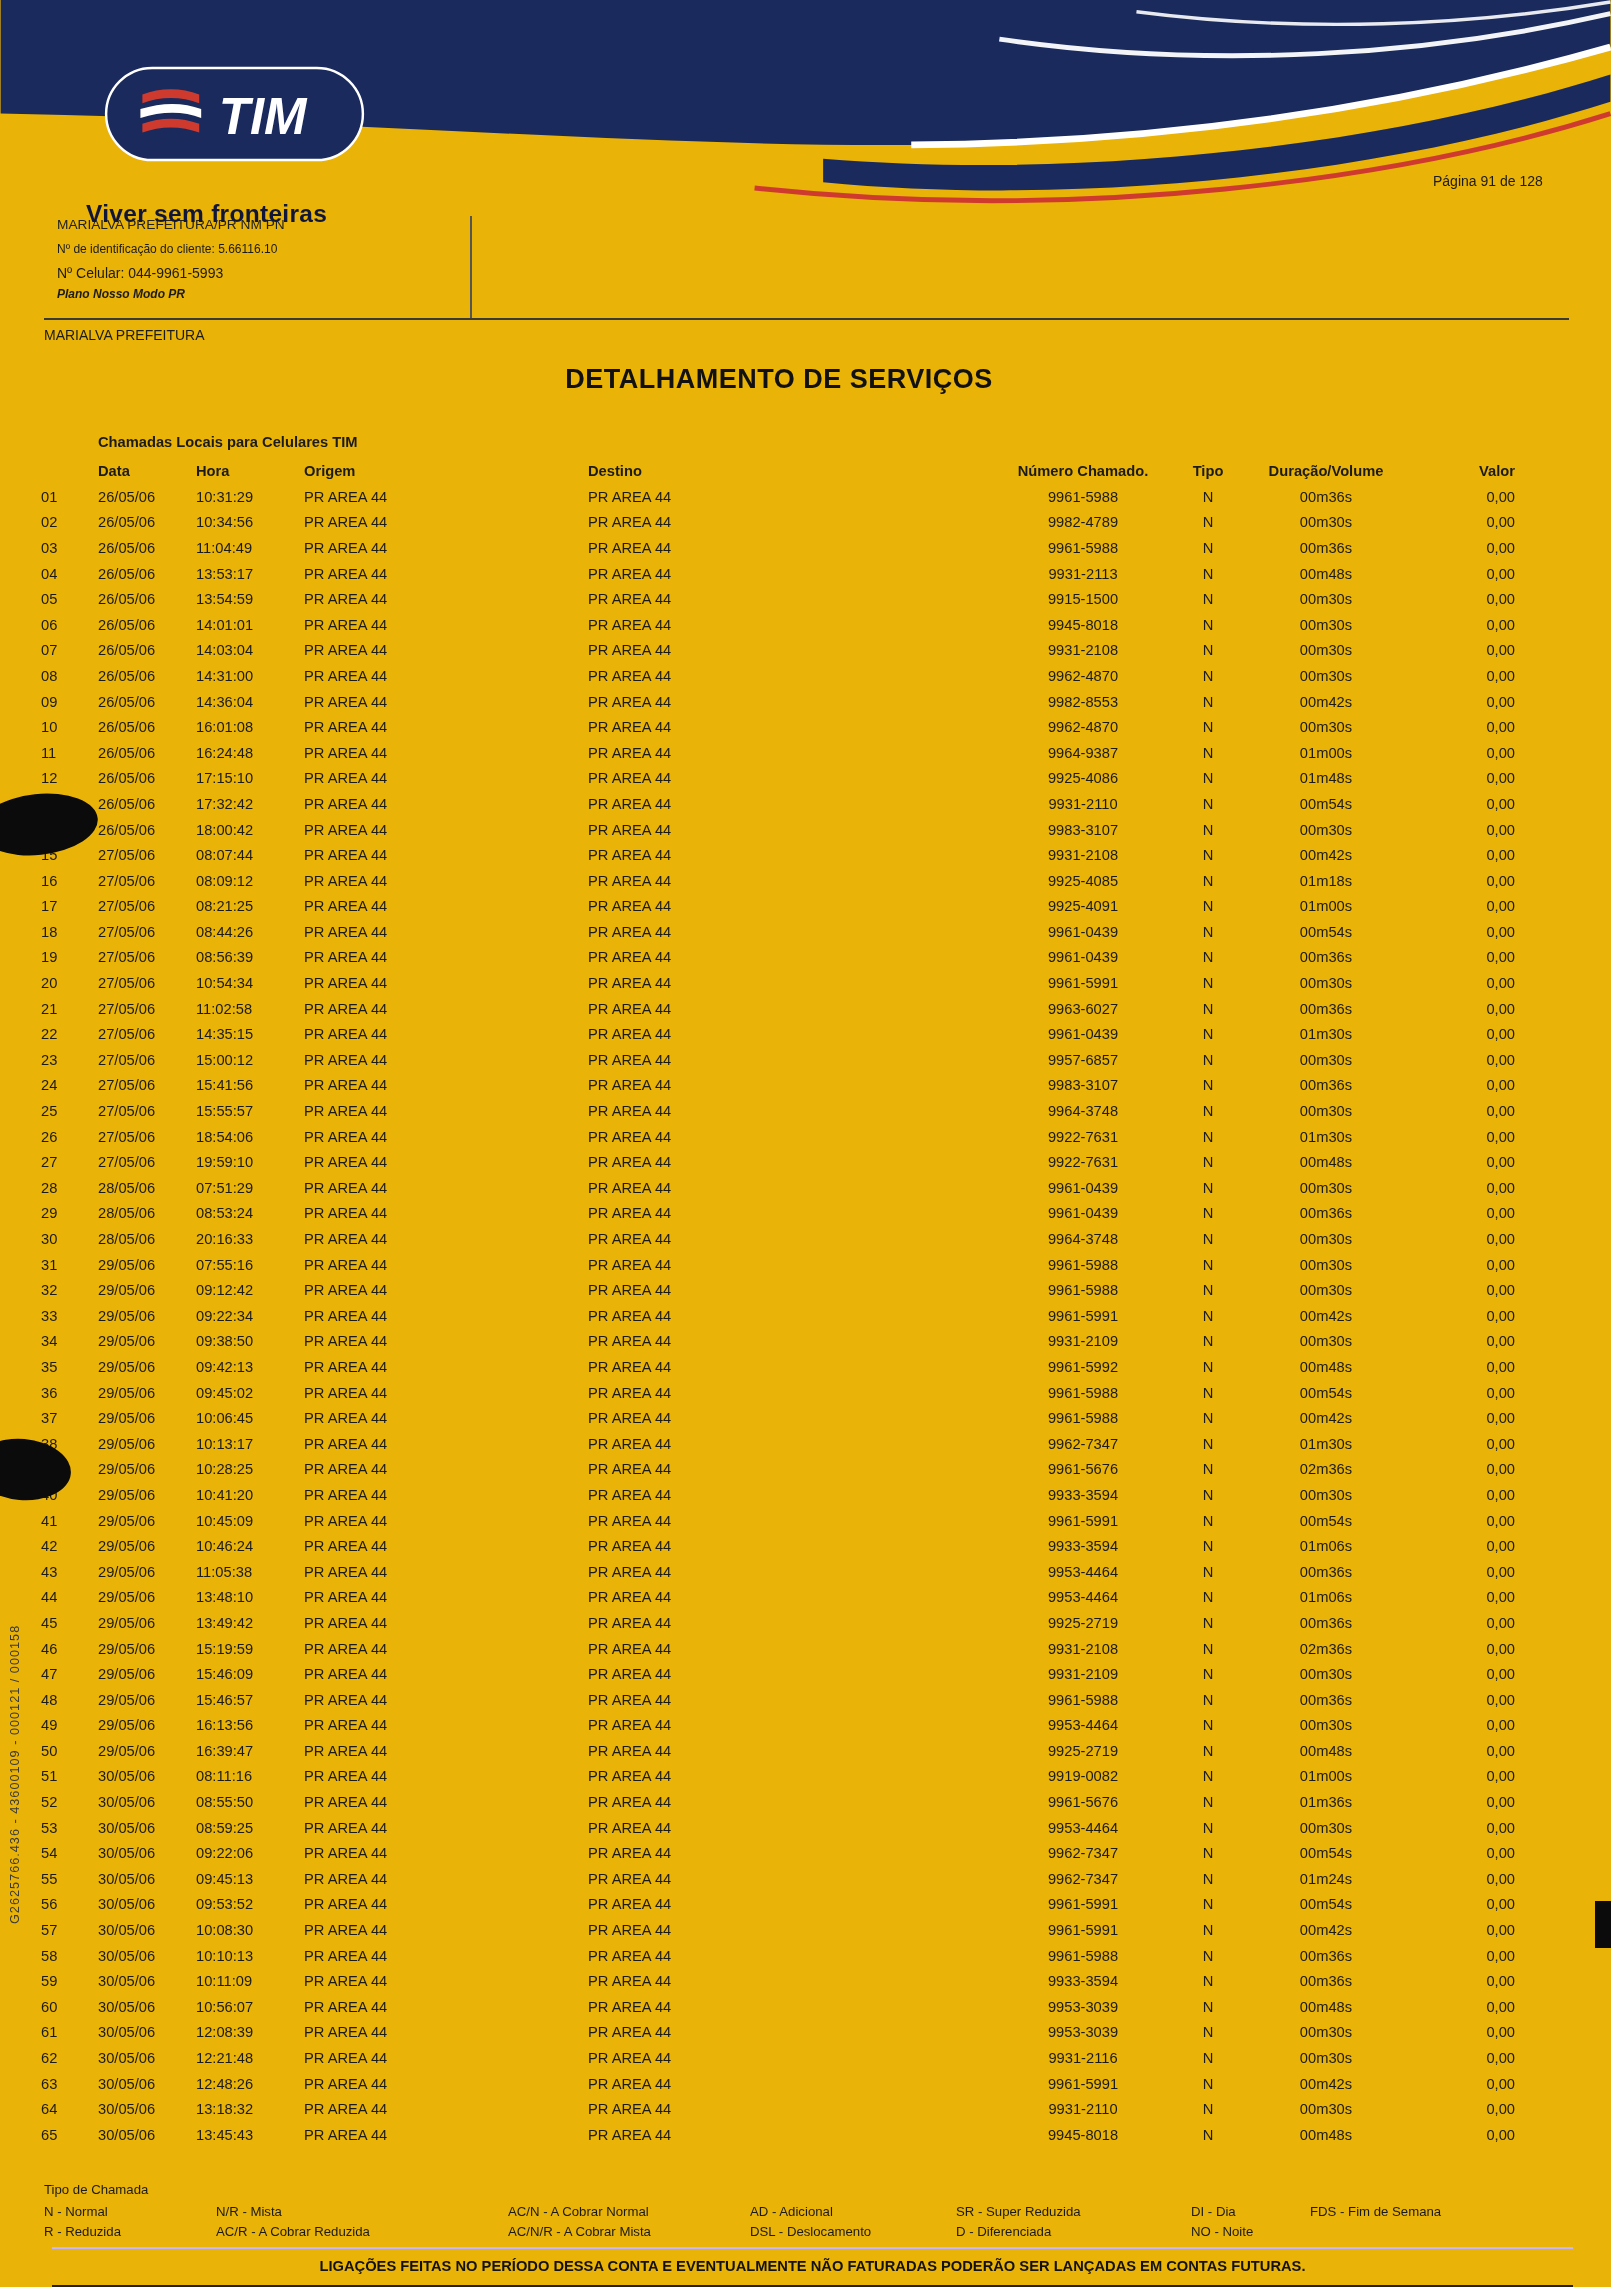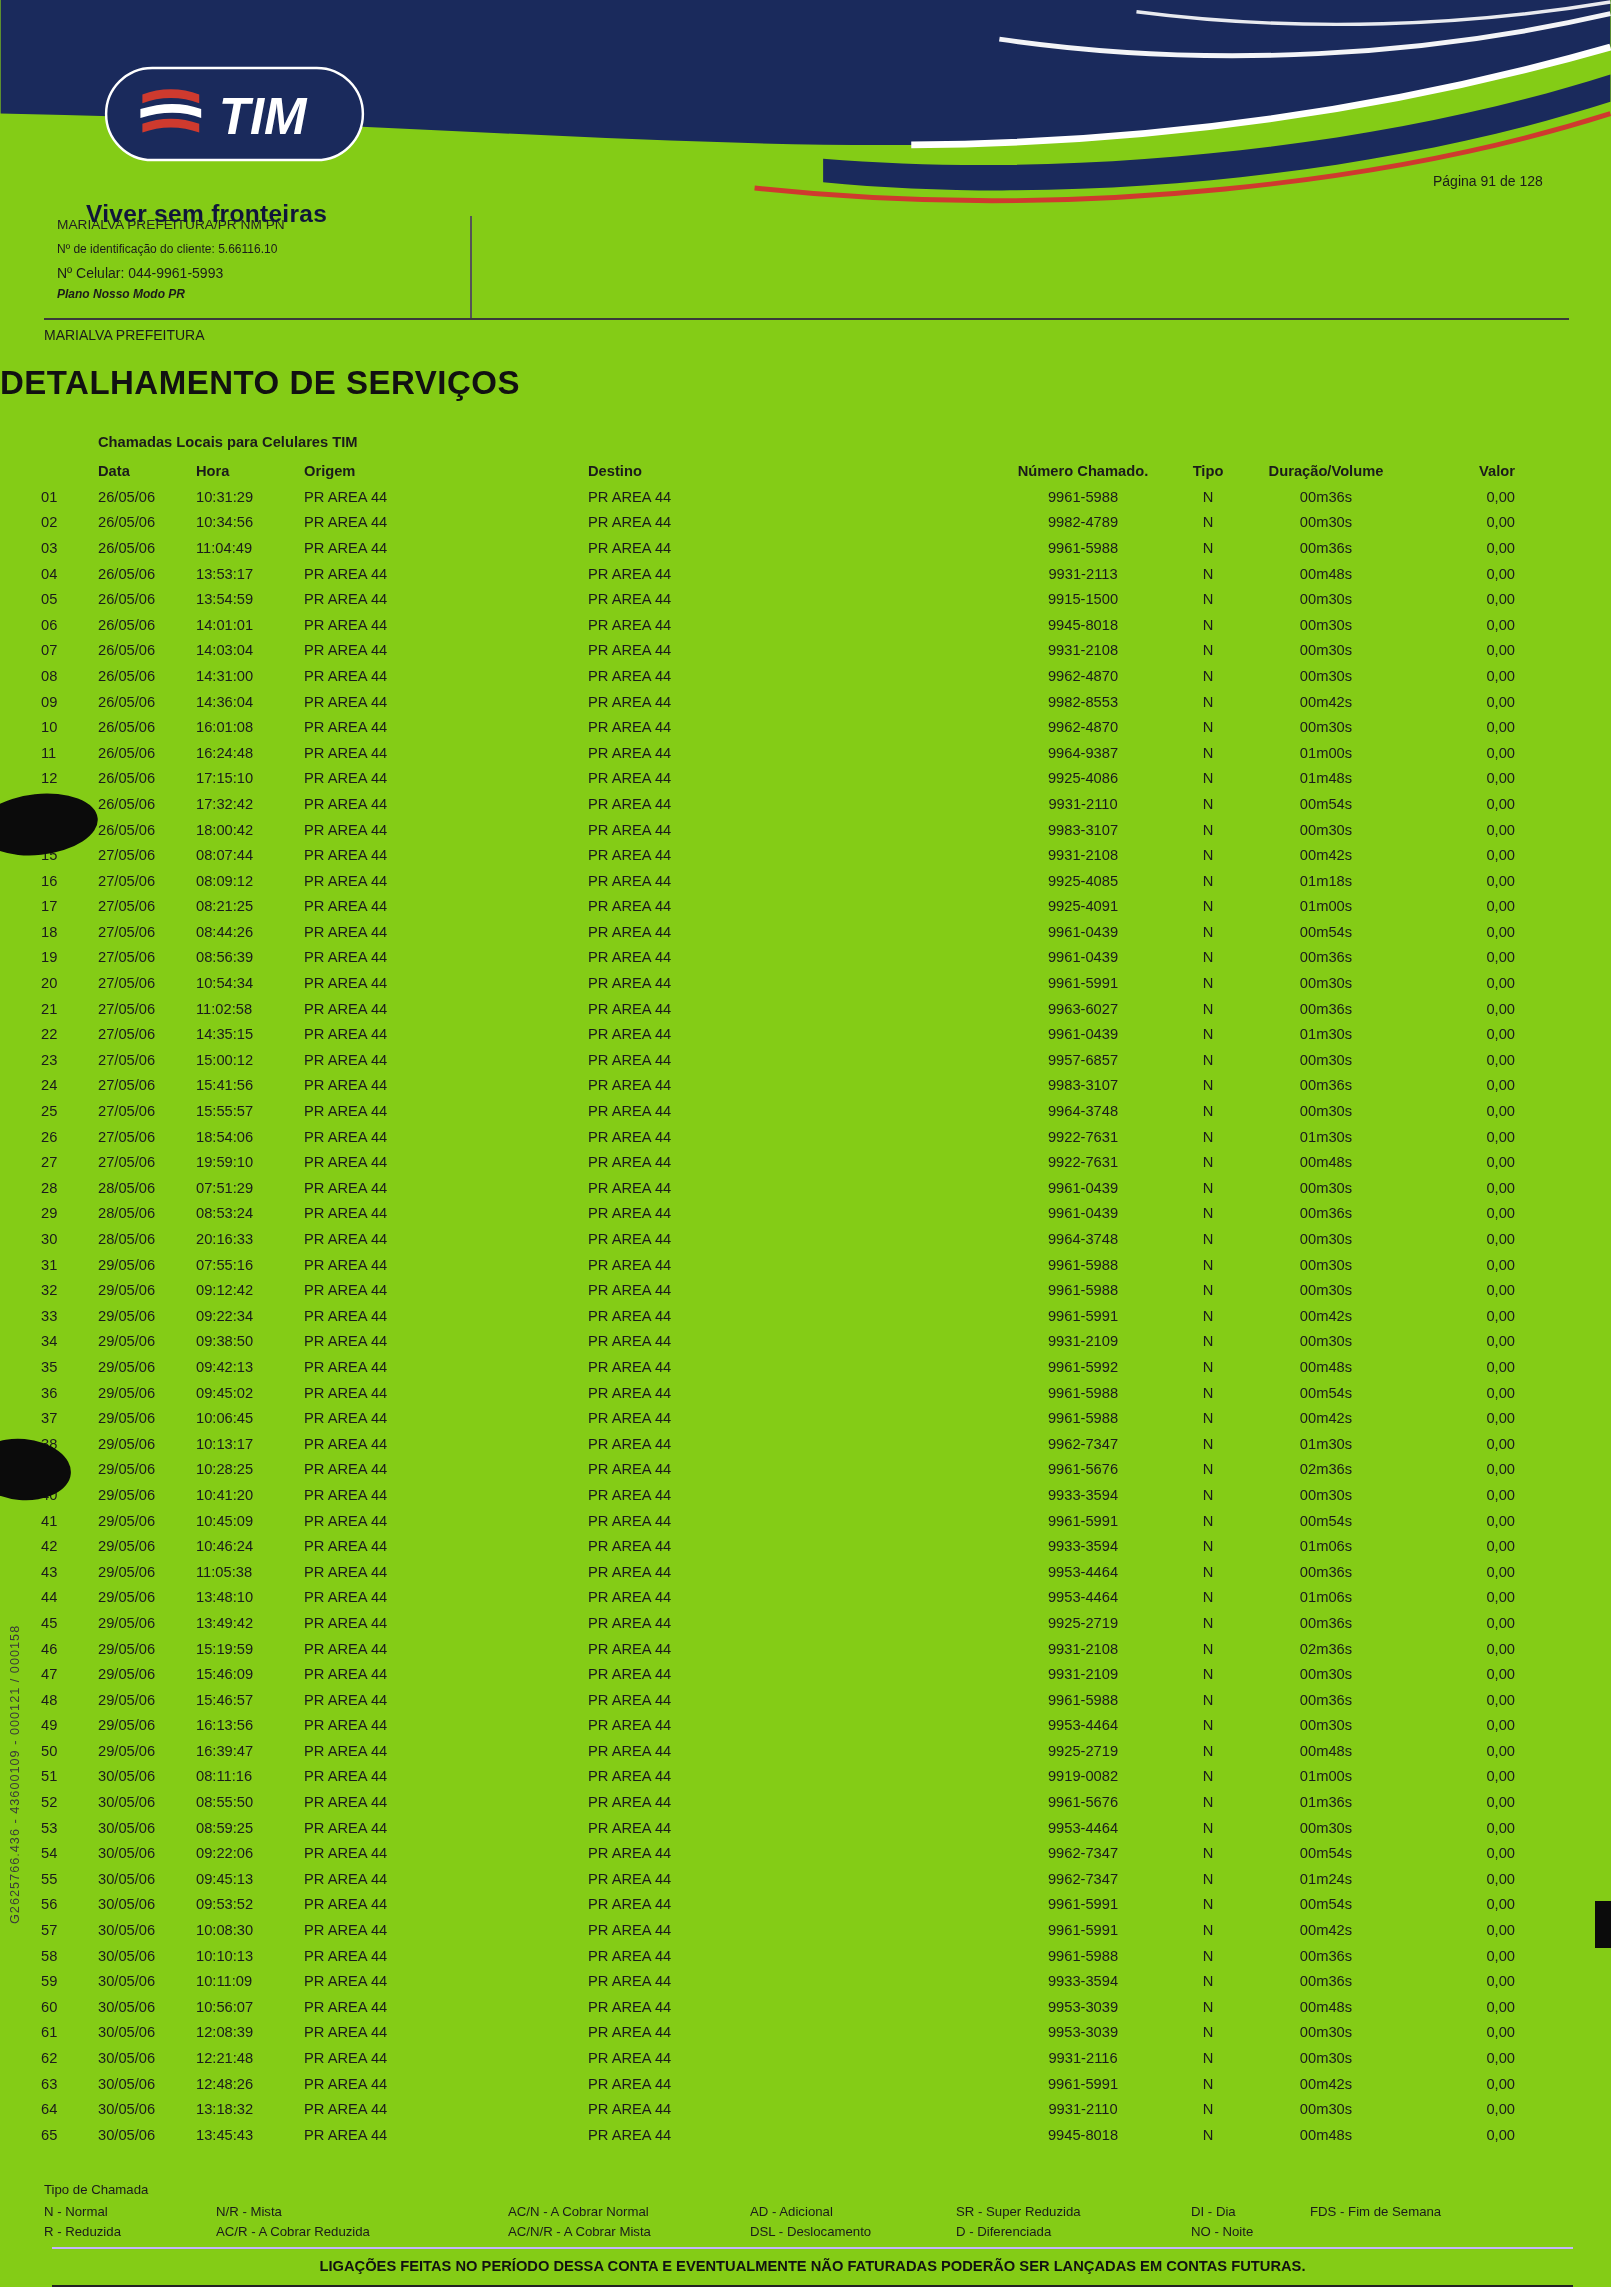--- a/index.html
+++ b/index.html
@@ -1,31 +1,31 @@
 <!DOCTYPE html>
 <html><head>
 <meta charset="utf-8">
 <style>
   html,body{margin:0;padding:0;background:#e8e8e8;}
-  .page{position:relative;width:1611px;height:2288px;background:#84cc16;overflow:hidden;
+  .page{position:relative;width:1611px;height:2288px;background:#eab308;overflow:hidden;
         font-family:"Liberation Sans",sans-serif;color:#1b1b1b;}
   
   .band{position:absolute;left:0;top:0;width:1611px;height:235px;}
   .logo{position:absolute;left:103px;top:65px;width:263px;height:98px;}
   .tagline{position:absolute;left:86px;top:200px;font-size:24.5px;font-weight:bold;color:#10163a;letter-spacing:0.3px;}
   .cust-overlap{position:absolute;left:57px;top:217px;font-size:13.7px;color:#222;}
   .cust-id{position:absolute;left:57px;top:242px;font-size:12px;}
   .cust-phone{position:absolute;left:57px;top:265px;font-size:14px;}
   .cust-plan{position:absolute;left:57px;top:287px;font-size:12px;font-weight:bold;font-style:italic;}
   .page-indicator{position:absolute;left:1433px;top:173px;font-size:14px;}
   .vline{position:absolute;left:470px;top:216px;width:2px;height:102px;background:#555;}
   .hrule{position:absolute;left:44px;top:318px;width:1525px;height:2px;background:#3a3a3a;}
   .account-holder{position:absolute;left:44px;top:327px;font-size:14px;}
-  .doc-title{position:absolute;left:0;top:364px;width:1558px;
-             font-size:33px;font-weight:bold;letter-spacing:0.5px;color:#111;}
+  .doc-title{position:absolute;left:0;top:364px;width:1558px;text-align:center;
+             font-size:27px;font-weight:bold;letter-spacing:0.5px;color:#111;}
   
   .table-wrap{position:absolute;left:41px;top:434px;width:1473px;}
   .section-title{margin-left:57px;font-weight:bold;font-size:14.7px;height:24.5px;}
   table{border-collapse:collapse;table-layout:fixed;width:1473px;}
   th{font-weight:bold;font-size:14.7px;padding:0;height:25.5px;white-space:nowrap;overflow:visible;}
   td{font-size:14.7px;padding:0;white-space:nowrap;overflow:visible;}
   tbody tr{height:25.6px;}
   .al-left{text-align:left;} .al-center{text-align:center;} .al-right{text-align:right;}
   
   .side-code{position:absolute;left:7.8px;top:1145px;height:779px;writing-mode:vertical-rl;

